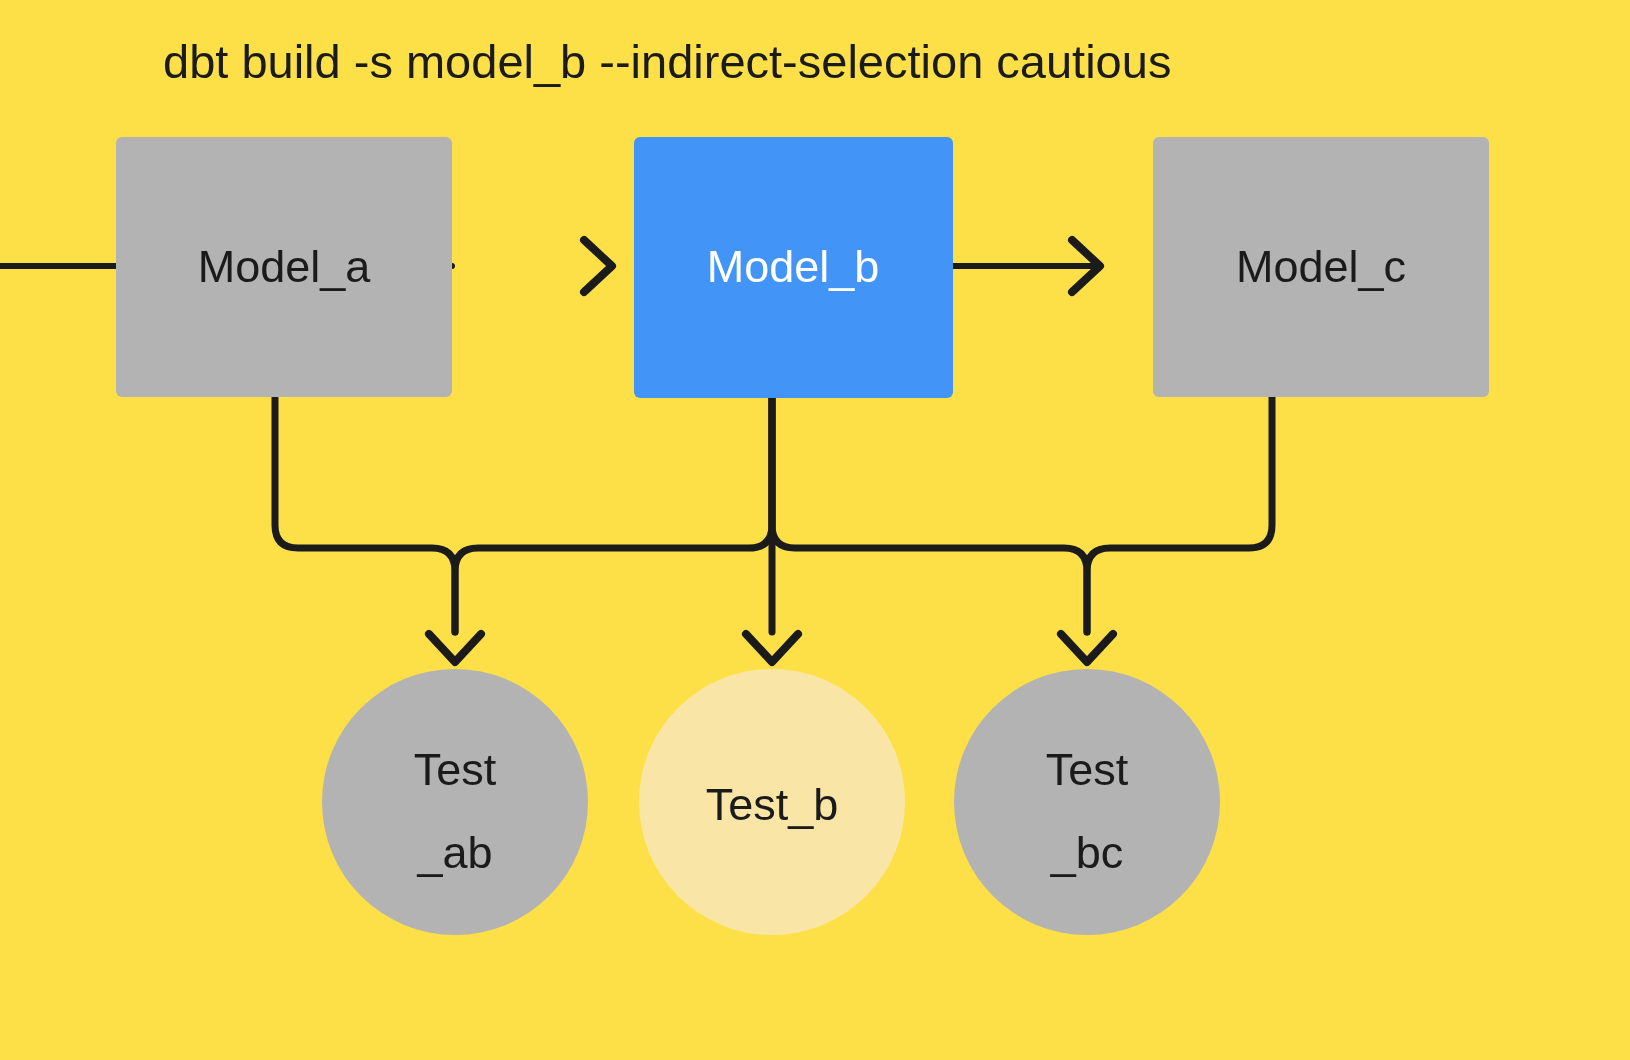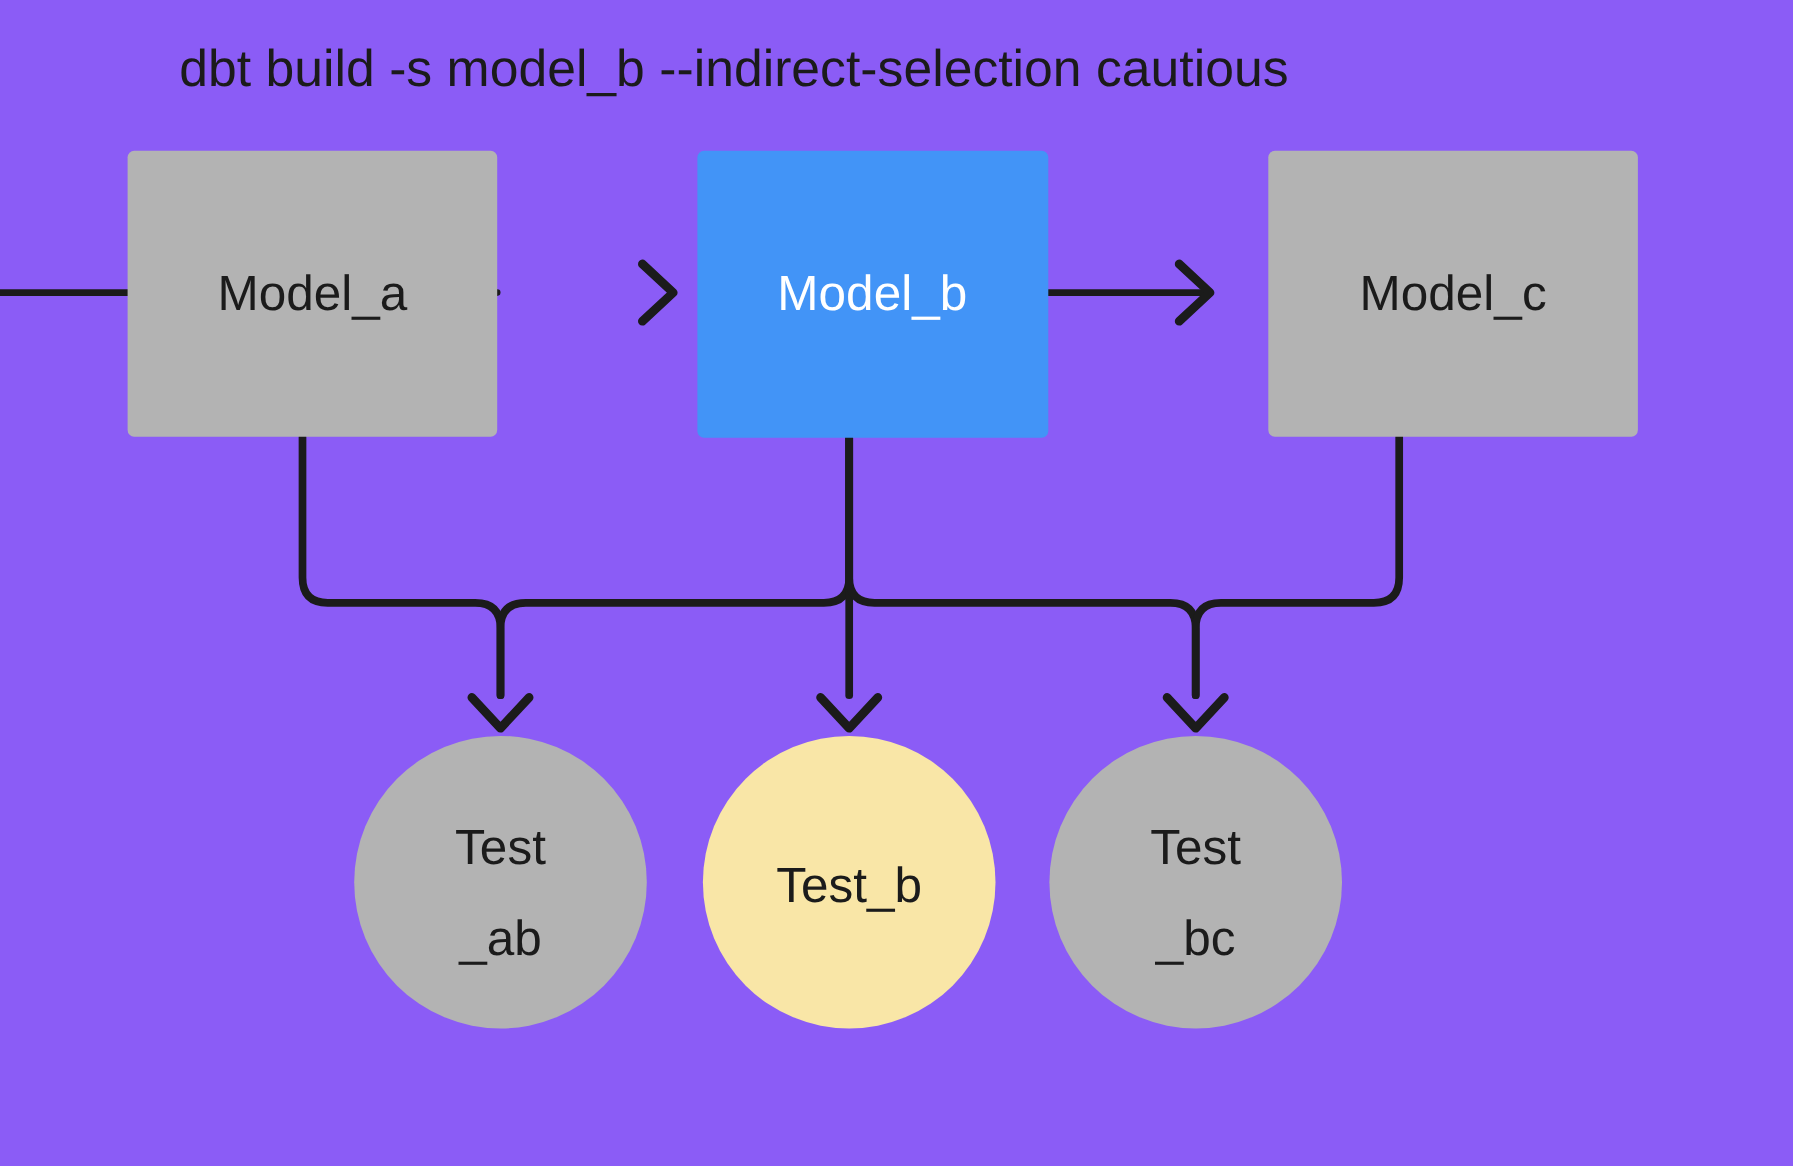--- a/index.html
+++ b/index.html
@@ -10,21 +10,21 @@
   body {
     width: 1630px;
     height: 1060px;
     font-family: "Liberation Sans", sans-serif;
     overflow: hidden;
   }
   #canvas {
     position: relative;
     width: 1630px;
     height: 1060px;
-    background: #8b5cf6;
+    background: #fde047;
   }
   #diagram-svg {
     position: absolute;
     left: 0;
     top: 0;
     width: 1630px;
     height: 1060px;
   }
   .dg-title {
     font-size: 47px;

